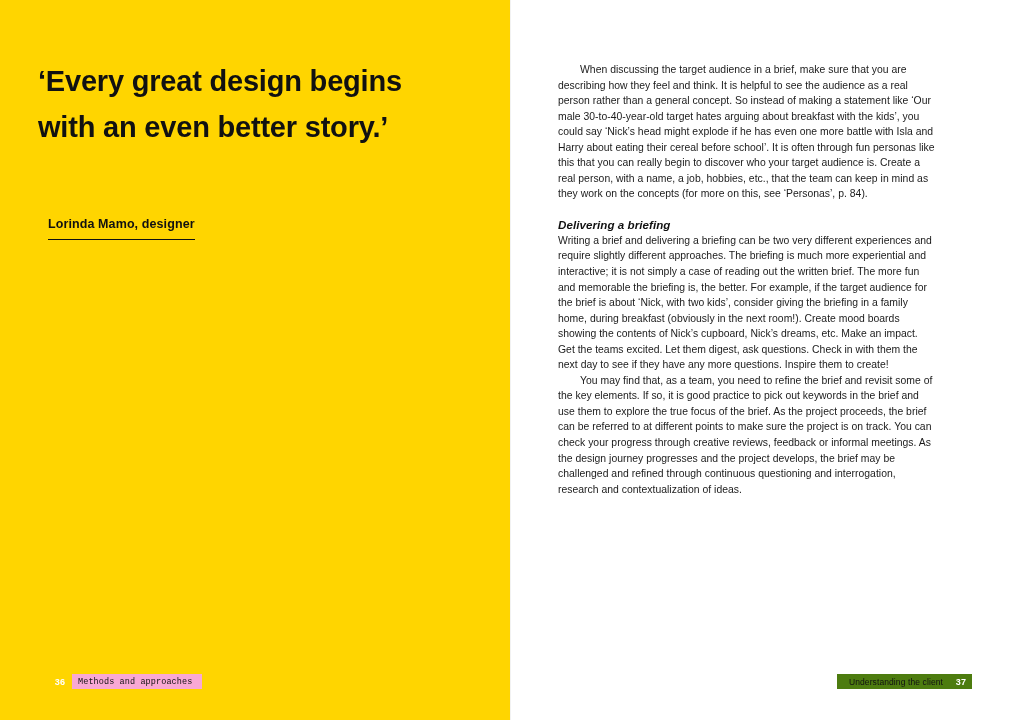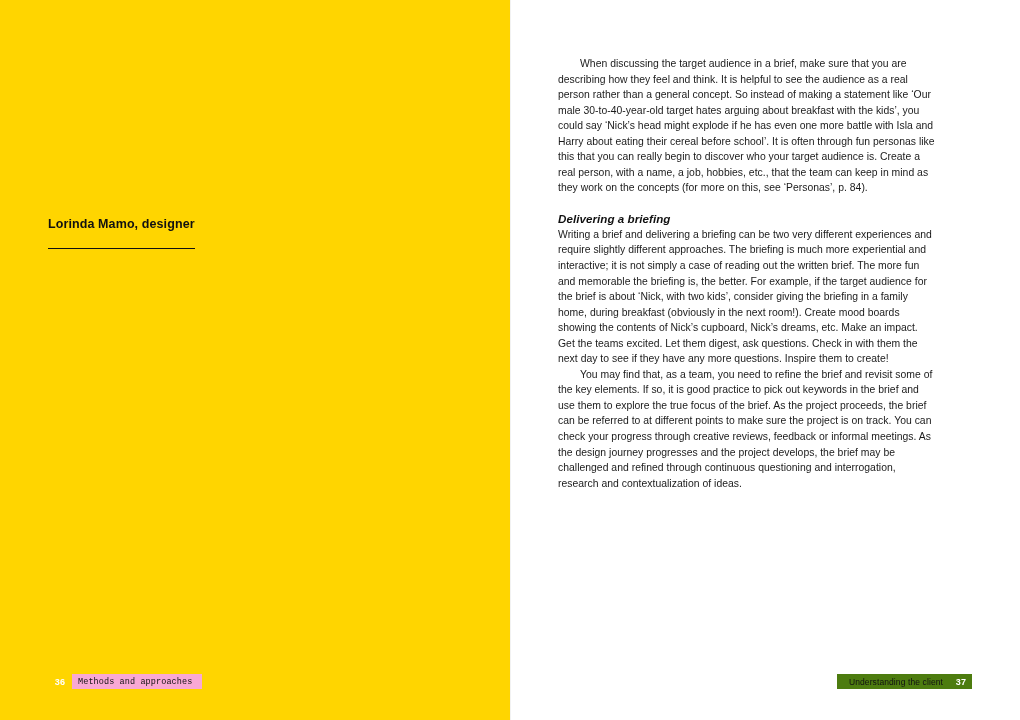--- a/index.html
+++ b/index.html
@@ -40,21 +40,21 @@
     letter-spacing: -0.2px;
   }
 
   .quote-attrib {
     position: absolute;
     left: 48px;
     top: 217px;
     font-size: 12.5px;
     font-weight: bold;
     color: #111111;
-    padding-bottom: 17px;
+    padding-bottom: 8px;
     border-bottom: 1.2px solid #111111;
     letter-spacing: 0.1px;
   }
 
   
   .footer-left {
     position: absolute;
     left: 48px;
     bottom: 31px;
     height: 15px;
@@ -89,21 +89,21 @@
     position: relative;
     width: 510px;
     height: 720px;
     background: #ffffff;
     overflow: hidden;
   }
 
   .text-col {
     position: absolute;
     left: 48px;
-    top: 56px;
+    top: 62px;
     width: 378px;
     color: #1a1a1a;
   }
 
   .body-par {
     font-size: 10.4px;
     line-height: 15.55px;
     text-align: left;
     letter-spacing: 0.02px;
   }
@@ -159,20 +159,21 @@
     background: rgba(0,0,0,0.05);
   }
 </style>
 </head>
 <body>
 
 <div class="spread">
 
   <div class="page-left">
 
+    <div class="pull-quote">‘Every great design begins with an even better story.’</div>
 
     <div class="quote-attrib">Lorinda Mamo, designer</div>
 
     <div class="footer-left">
       <div class="folio">36</div>
       <div class="runhead">Methods and approaches</div>
     </div>
 
   </div>
 

